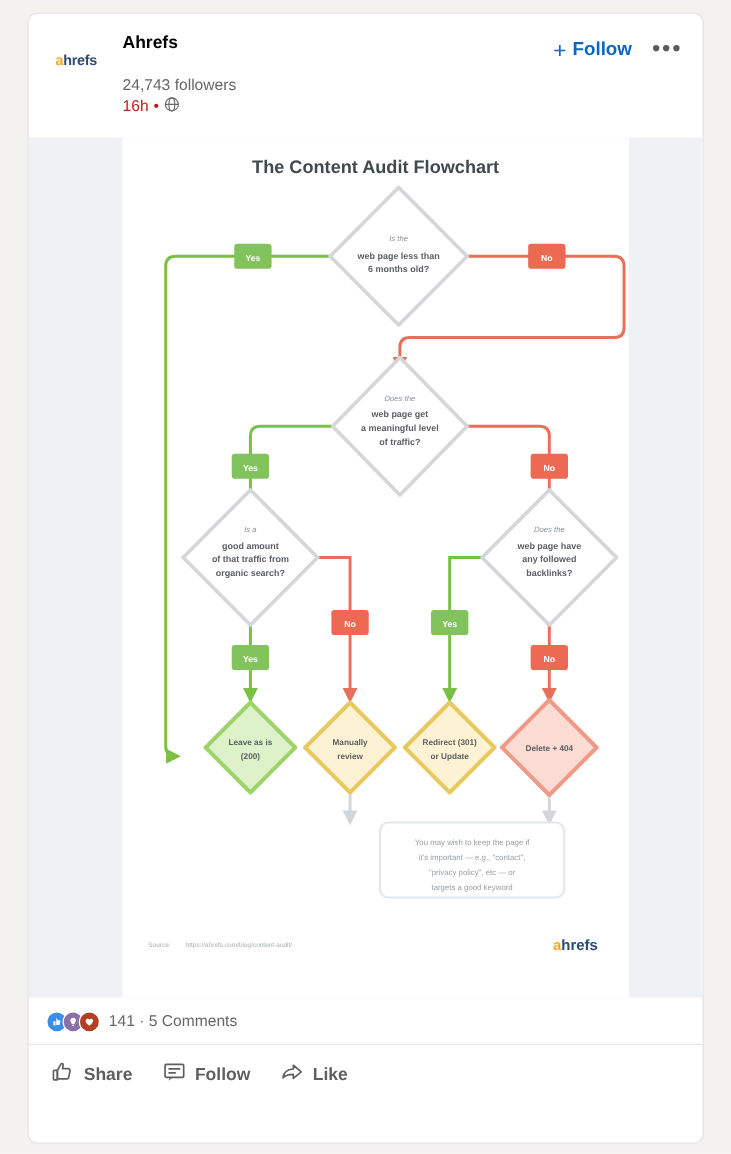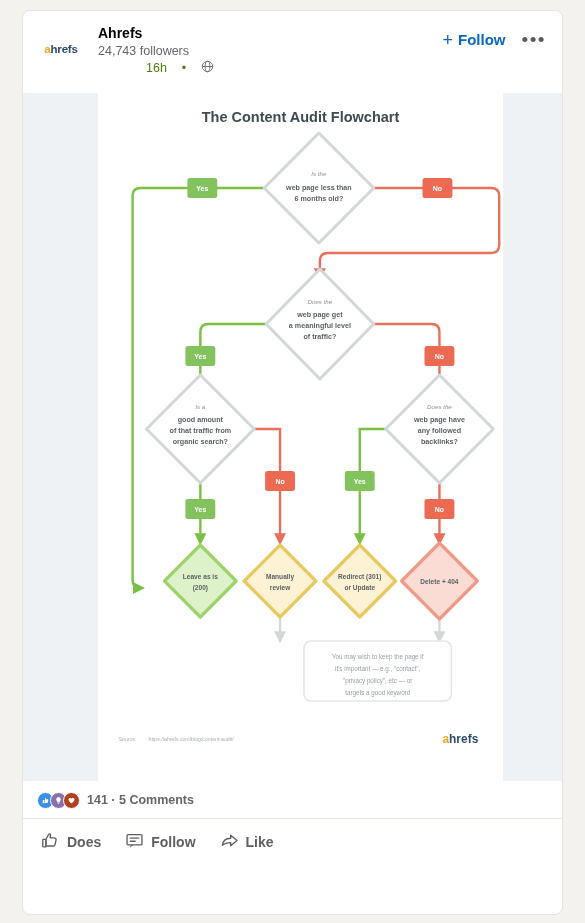--- a/index.html
+++ b/index.html
@@ -24,22 +24,22 @@
   .avatar {
     width:48px; height:48px; flex:none;
     display:flex; align-items:center; justify-content:center;
     background:#ffffff;
   }
   .logo-text { font-size:11.5px; font-weight:700; letter-spacing:-0.2px; }
   .logo-a { color:#f5a623; }
   .logo-rest { color:#2b4a6f; }
   .header-meta { margin-left:13px; flex:1 1 auto; min-width:0; line-height:1.25; }
   .org-name { font-size:14px; font-weight:700; color:#000000; }
-  .followers { font-size:12.5px; color:#666666; margin-top:1px; }
-  .time-row { font-size:12.5px; color:#4d7c0f; margin-top:1px; display:flex; align-items:center; gap:15px;margin-left:48px; }
+  .followers { font-size:12.5px; color:#666666; margin-top:18px; }
+  .time-row { font-size:12.5px; color:#b91c1c; margin-top:1px; display:flex; align-items:center; gap:4px; }
   .globe { display:inline-block; vertical-align:-2px; }
   .header-actions { display:flex; align-items:center; gap:14px; padding-top:5px; }
   .follow-btn {
     display:flex; align-items:center; gap:5px;
     background:none; border:none; cursor:pointer;
     color:#0a66c2; font-size:15px; font-weight:600;
     font-family:"Liberation Sans", sans-serif; padding:0;
   }
   .menu-btn {
     background:none;border:none;cursor:pointer;padding:0 2px;
@@ -79,21 +79,21 @@
     padding:11px 14px 9px 14px;
     border-bottom:1px solid #e9e5df;
   }
   .reactions { display:flex; align-items:center; }
   .reaction { width:17px; height:17px; border-radius:50%; border:1.5px solid #fff;
               display:flex; align-items:center; justify-content:center; }
   .reaction + .reaction { margin-left:-4px; }
   .r-like { background:#378fe9; }
   .r-insight { background:#8b6fa8; }
   .r-love { background:#b24020; }
-  .social-count { margin-left:7px; font-size:12.5px; color:#666666;font-weight:bold; }
+  .social-count { margin-left:7px; font-size:12.5px; color:#666666; }
 
   
   .actions { display:flex; align-items:center; padding:4px 8px; gap:4px; }
   .action-btn {
     display:flex; align-items:center; gap:7px;
     background:none; border:none; cursor:pointer;
     padding:8px 10px; border-radius:4px;
     color:#5f5f5f; font-size:14px; font-weight:600;
     font-family:"Liberation Sans", sans-serif;
   }
@@ -293,21 +293,21 @@
   </div>
 
   <div class="actions">
     <button class="action-btn">
       <span>
         <svg width="19" height="19" viewBox="0 0 24 24" fill="none" stroke="#5f5f5f" stroke-width="1.7" stroke-linejoin="round">
           <path d="M3 10.5h3.2V20H3a.8.8 0 01-.8-.8v-7.9c0-.4.4-.8.8-.8z"></path>
           <path d="M6.2 10.8l3.4-6.4c.3-.6.9-.9 1.5-.7.6.2 1 .8.9 1.4l-.5 3.6h5.4c1.4 0 2.4 1.2 2.1 2.5l-1.3 6A2.1 2.1 0 0115.6 19H6.2z"></path>
         </svg>
       </span>
-      <span>Does</span>
+      <span>Share</span>
     </button>
     <button class="action-btn">
       <span>
         <svg width="19" height="19" viewBox="0 0 24 24" fill="none" stroke="#5f5f5f" stroke-width="1.7" stroke-linejoin="round">
           <rect x="2.6" y="4.5" width="18.8" height="13" rx="1.2"></rect>
           <line x1="6" y1="9" x2="18" y2="9"></line>
             <line x1="6" y1="13" x2="13.5" y2="13"></line>
           <path d="M7.5 17.5L6 21l4.6-3.5z" fill="#5f5f5f" stroke="none"></path>
         </svg>
       </span>

